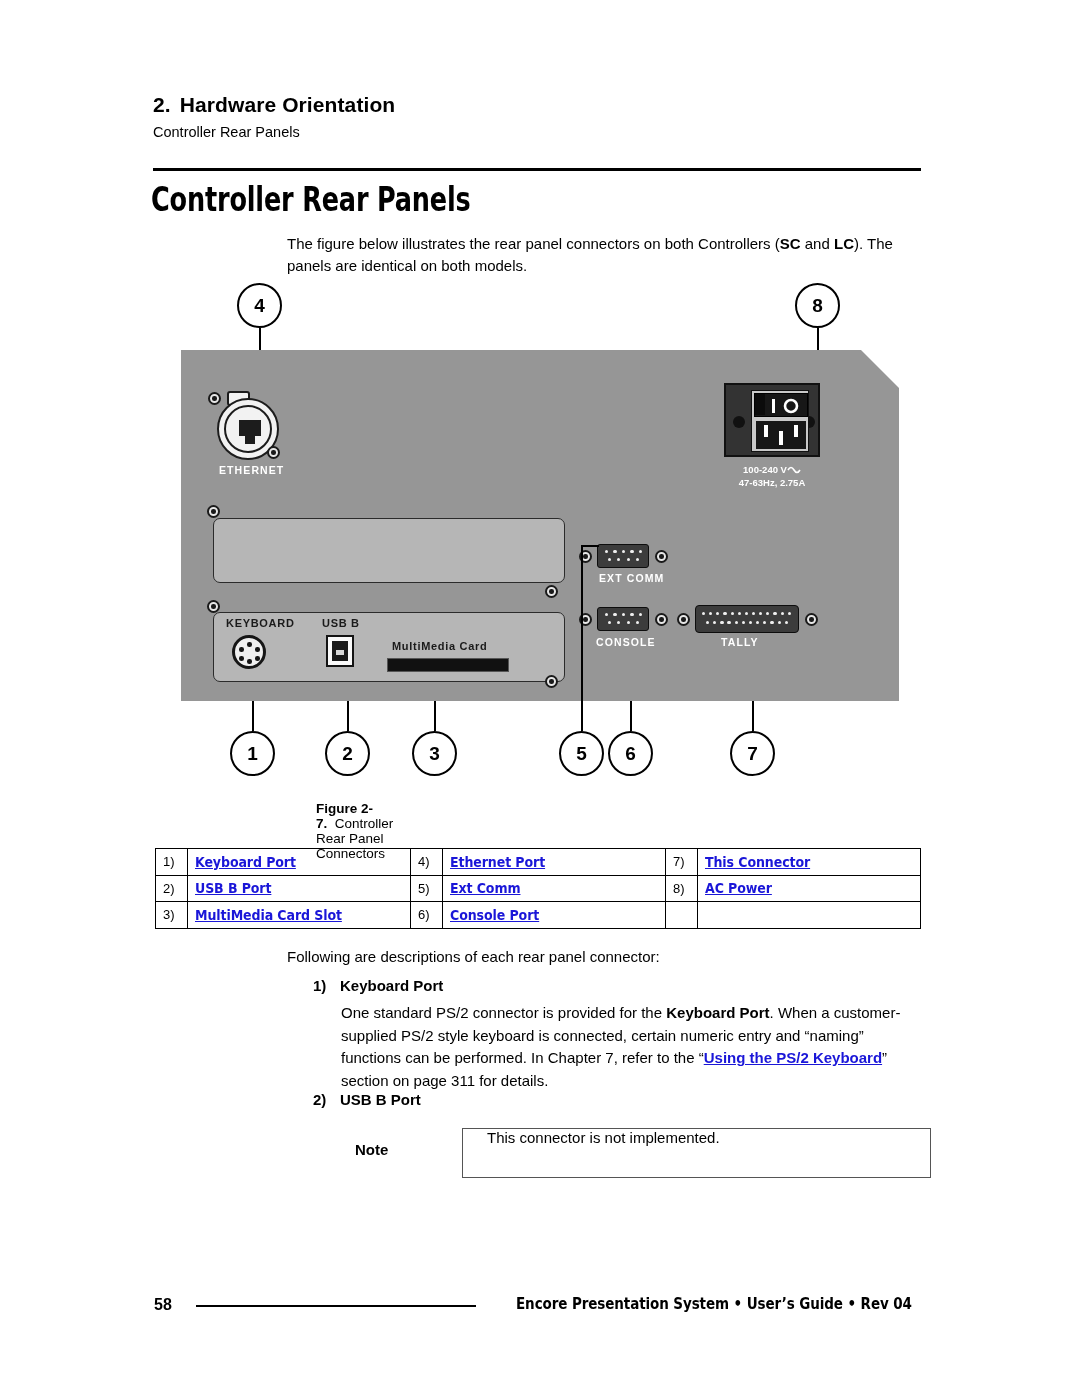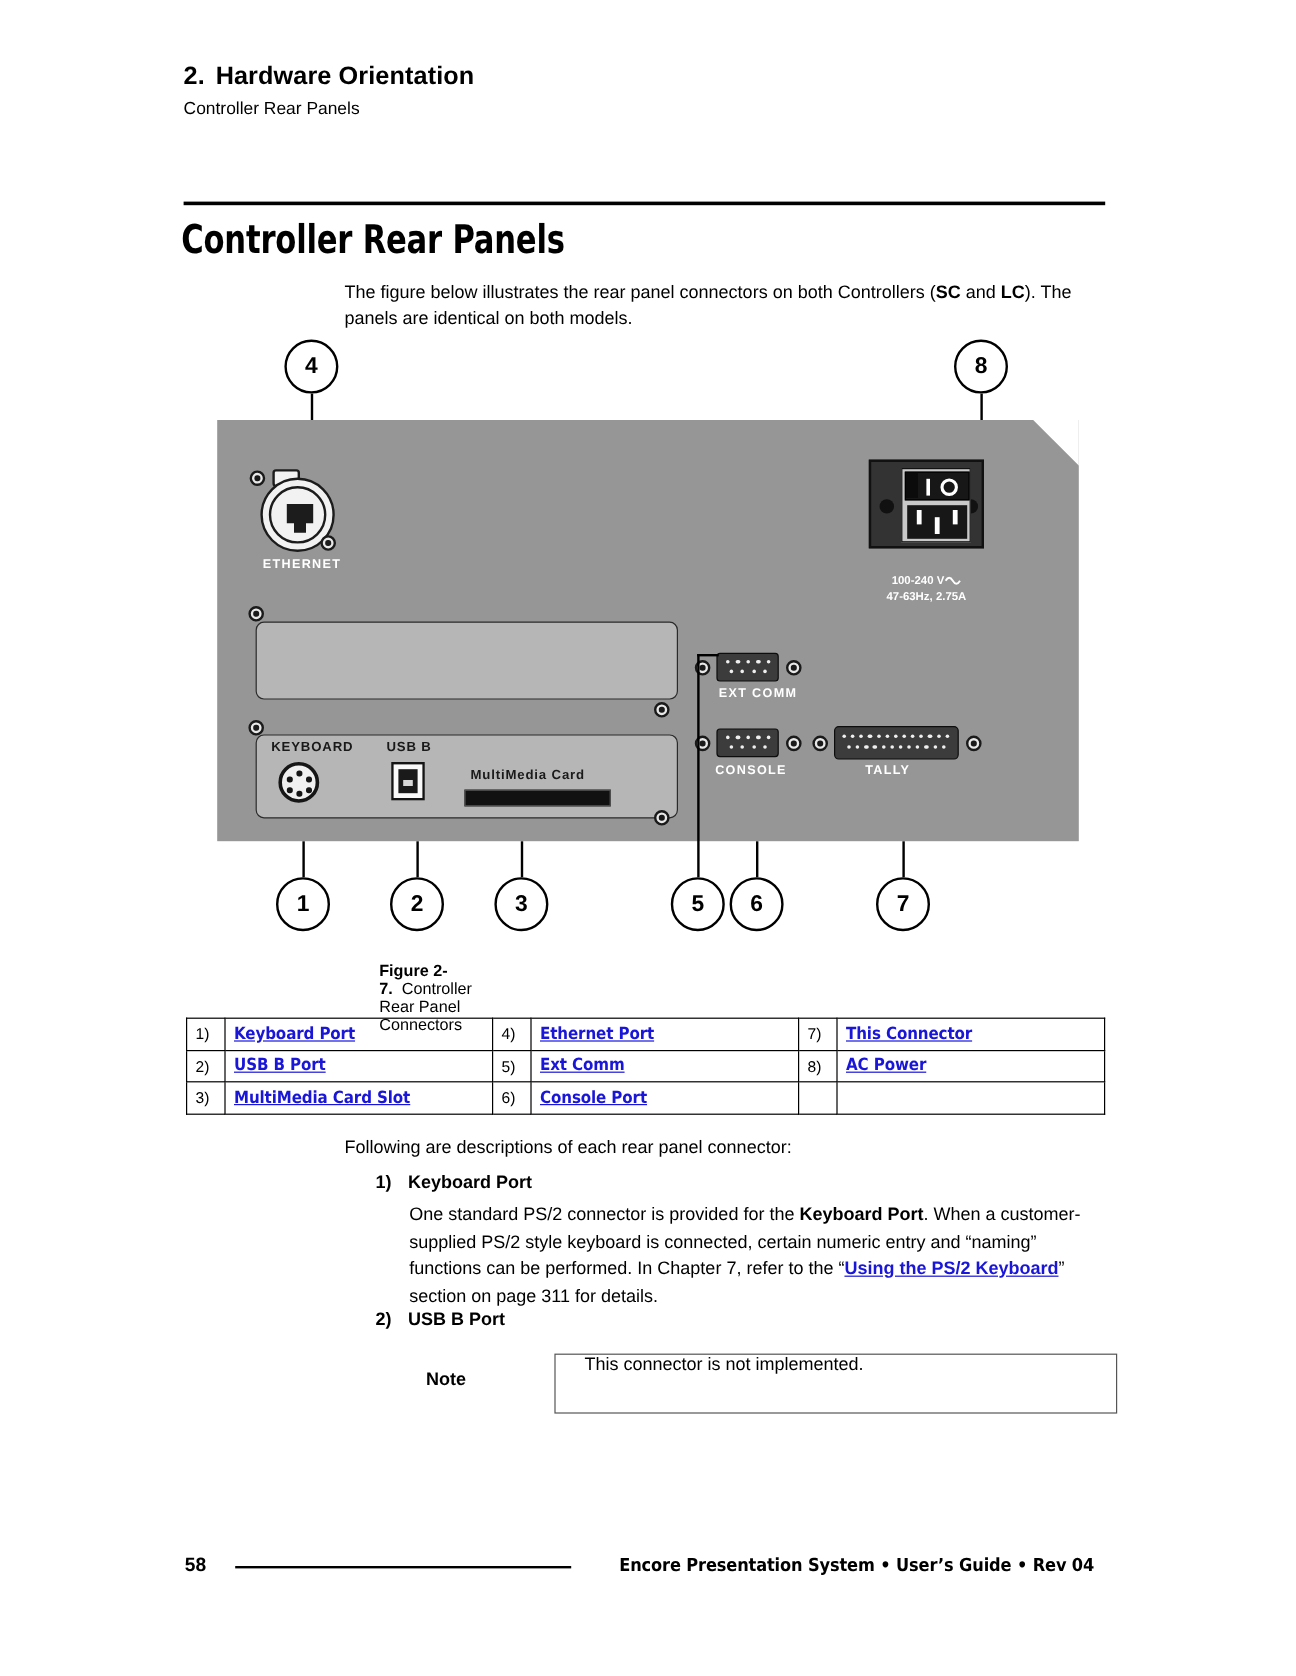--- a/index.html
+++ b/index.html
@@ -10,21 +10,21 @@
     font-family:"Liberation Sans", sans-serif;
     color:#000;
     position:relative;
     overflow:hidden;
   }
   .page { position:absolute; inset:0; }
 
   
   .runhead { position:absolute; left:153px; top:52px; width:700px; }
   .runhead-title {
-    font-size:21px; font-weight:bold; letter-spacing:0.1px;
+    font-size:21px; font-weight:bold; letter-spacing:0.1px;margin-top:41px;
   }
   .runhead-title .num { margin-right:9px; }
   .runhead-sub { font-size:14.5px; margin-top:7px; }
 
   
   .title-rule {
     position:absolute; left:153px; top:168px; width:768px; height:3px;
     background:#000;
   }
   .big-title {
@@ -263,21 +263,21 @@
             </svg>
             <div style="position:absolute;left:0;top:0;width:10px;height:21px;background:#0b0b0b;"></div>
           </div>
           <div class="ac-sock">
             <div class="acline" style="left:8px; top:4px; width:4px; height:12px;"></div>
             <div class="acline" style="left:38px; top:4px; width:4px; height:12px;"></div>
             <div class="acline" style="left:23px; top:10px; width:4px; height:14px;"></div>
           </div>
         </div>
       </div>
-      <div class="ac-text" style="left:520px; top:128px; width:142px;">
+      <div class="ac-text" style="left:520px; top:113px; width:142px;">
         <span>100-240 V</span><svg width="14" height="8" style="vertical-align:-1px">
             <path d="M1 4 q3 -5 6 0 q3 5 6 0" fill="none" stroke="#fff" stroke-width="1.6"></path>
           </svg><br>
         <span>47-63Hz, 2.75A</span>
       </div>
 
       <div class="screw" style="left:26px; top:155px;"></div>
       <div class="subpanel" style="left:32px; top:168px; width:352px; height:65px;"></div>
       <div class="screw" style="left:364px; top:235px;"></div>
 

